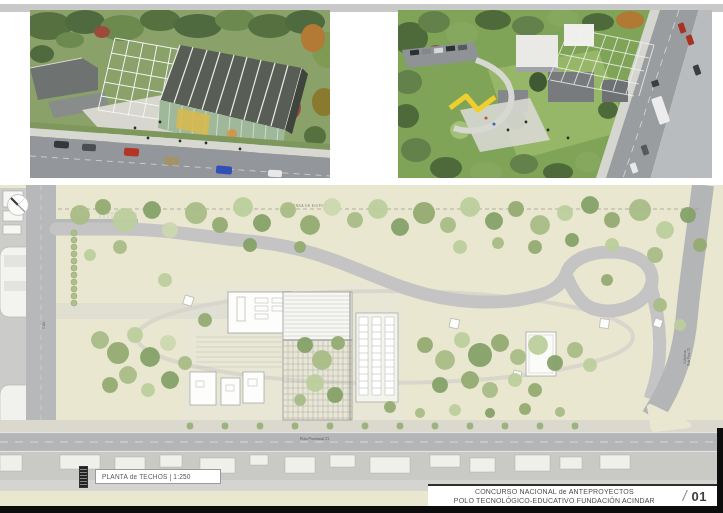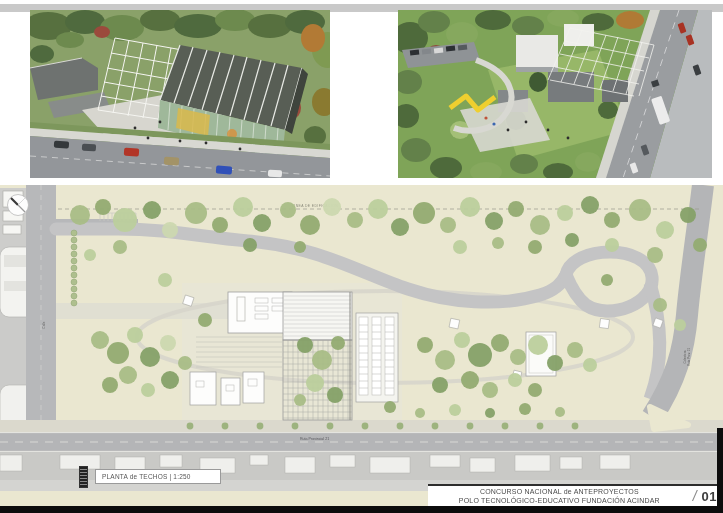--- a/index.html
+++ b/index.html
@@ -14,21 +14,21 @@
   .black-right{position:absolute;left:717px;top:428px;width:6px;height:85px;background:#0c0c0c;}
   .plan-label-bar{position:absolute;left:95px;top:469px;width:126px;height:15px;background:#ffffff;
       border:1px solid #9a9a9a;box-sizing:border-box;display:flex;align-items:center;padding-left:6px;
       font-size:6.5px;color:#555;letter-spacing:.2px;}
   .stamp{position:absolute;left:79px;top:466px;width:7px;height:20px;background:
       repeating-linear-gradient(#222 0 2px,#888 2px 3px);border:1px solid #333;}
   .title-block{position:absolute;left:428px;top:484px;width:289px;height:22px;background:#ffffff;
       border-top:2px solid #2e2e2e;box-sizing:border-box;display:flex;align-items:center;}
   .tb-text{flex:1;text-align:center;font-size:7px;line-height:1.3;color:#4a4a4a;letter-spacing:.2px;}
   .tb-slash{font-size:14px;color:#8a8a8a;margin:0 5px 0 2px;font-style:italic;}
-  .tb-number{font-size:13px;font-weight:600;color:#3d3d3d;letter-spacing:.5px;}
+  .tb-number{font-size:13px;font-weight:600;color:#3d3d3d;margin-right:10px;letter-spacing:.5px;}
   svg{display:block;}
 </style>
 </head>
 <body>
 
 <div class="sheet">
 
   <div class="top-strip"></div>
 
   <div class="render-panel render-left">

